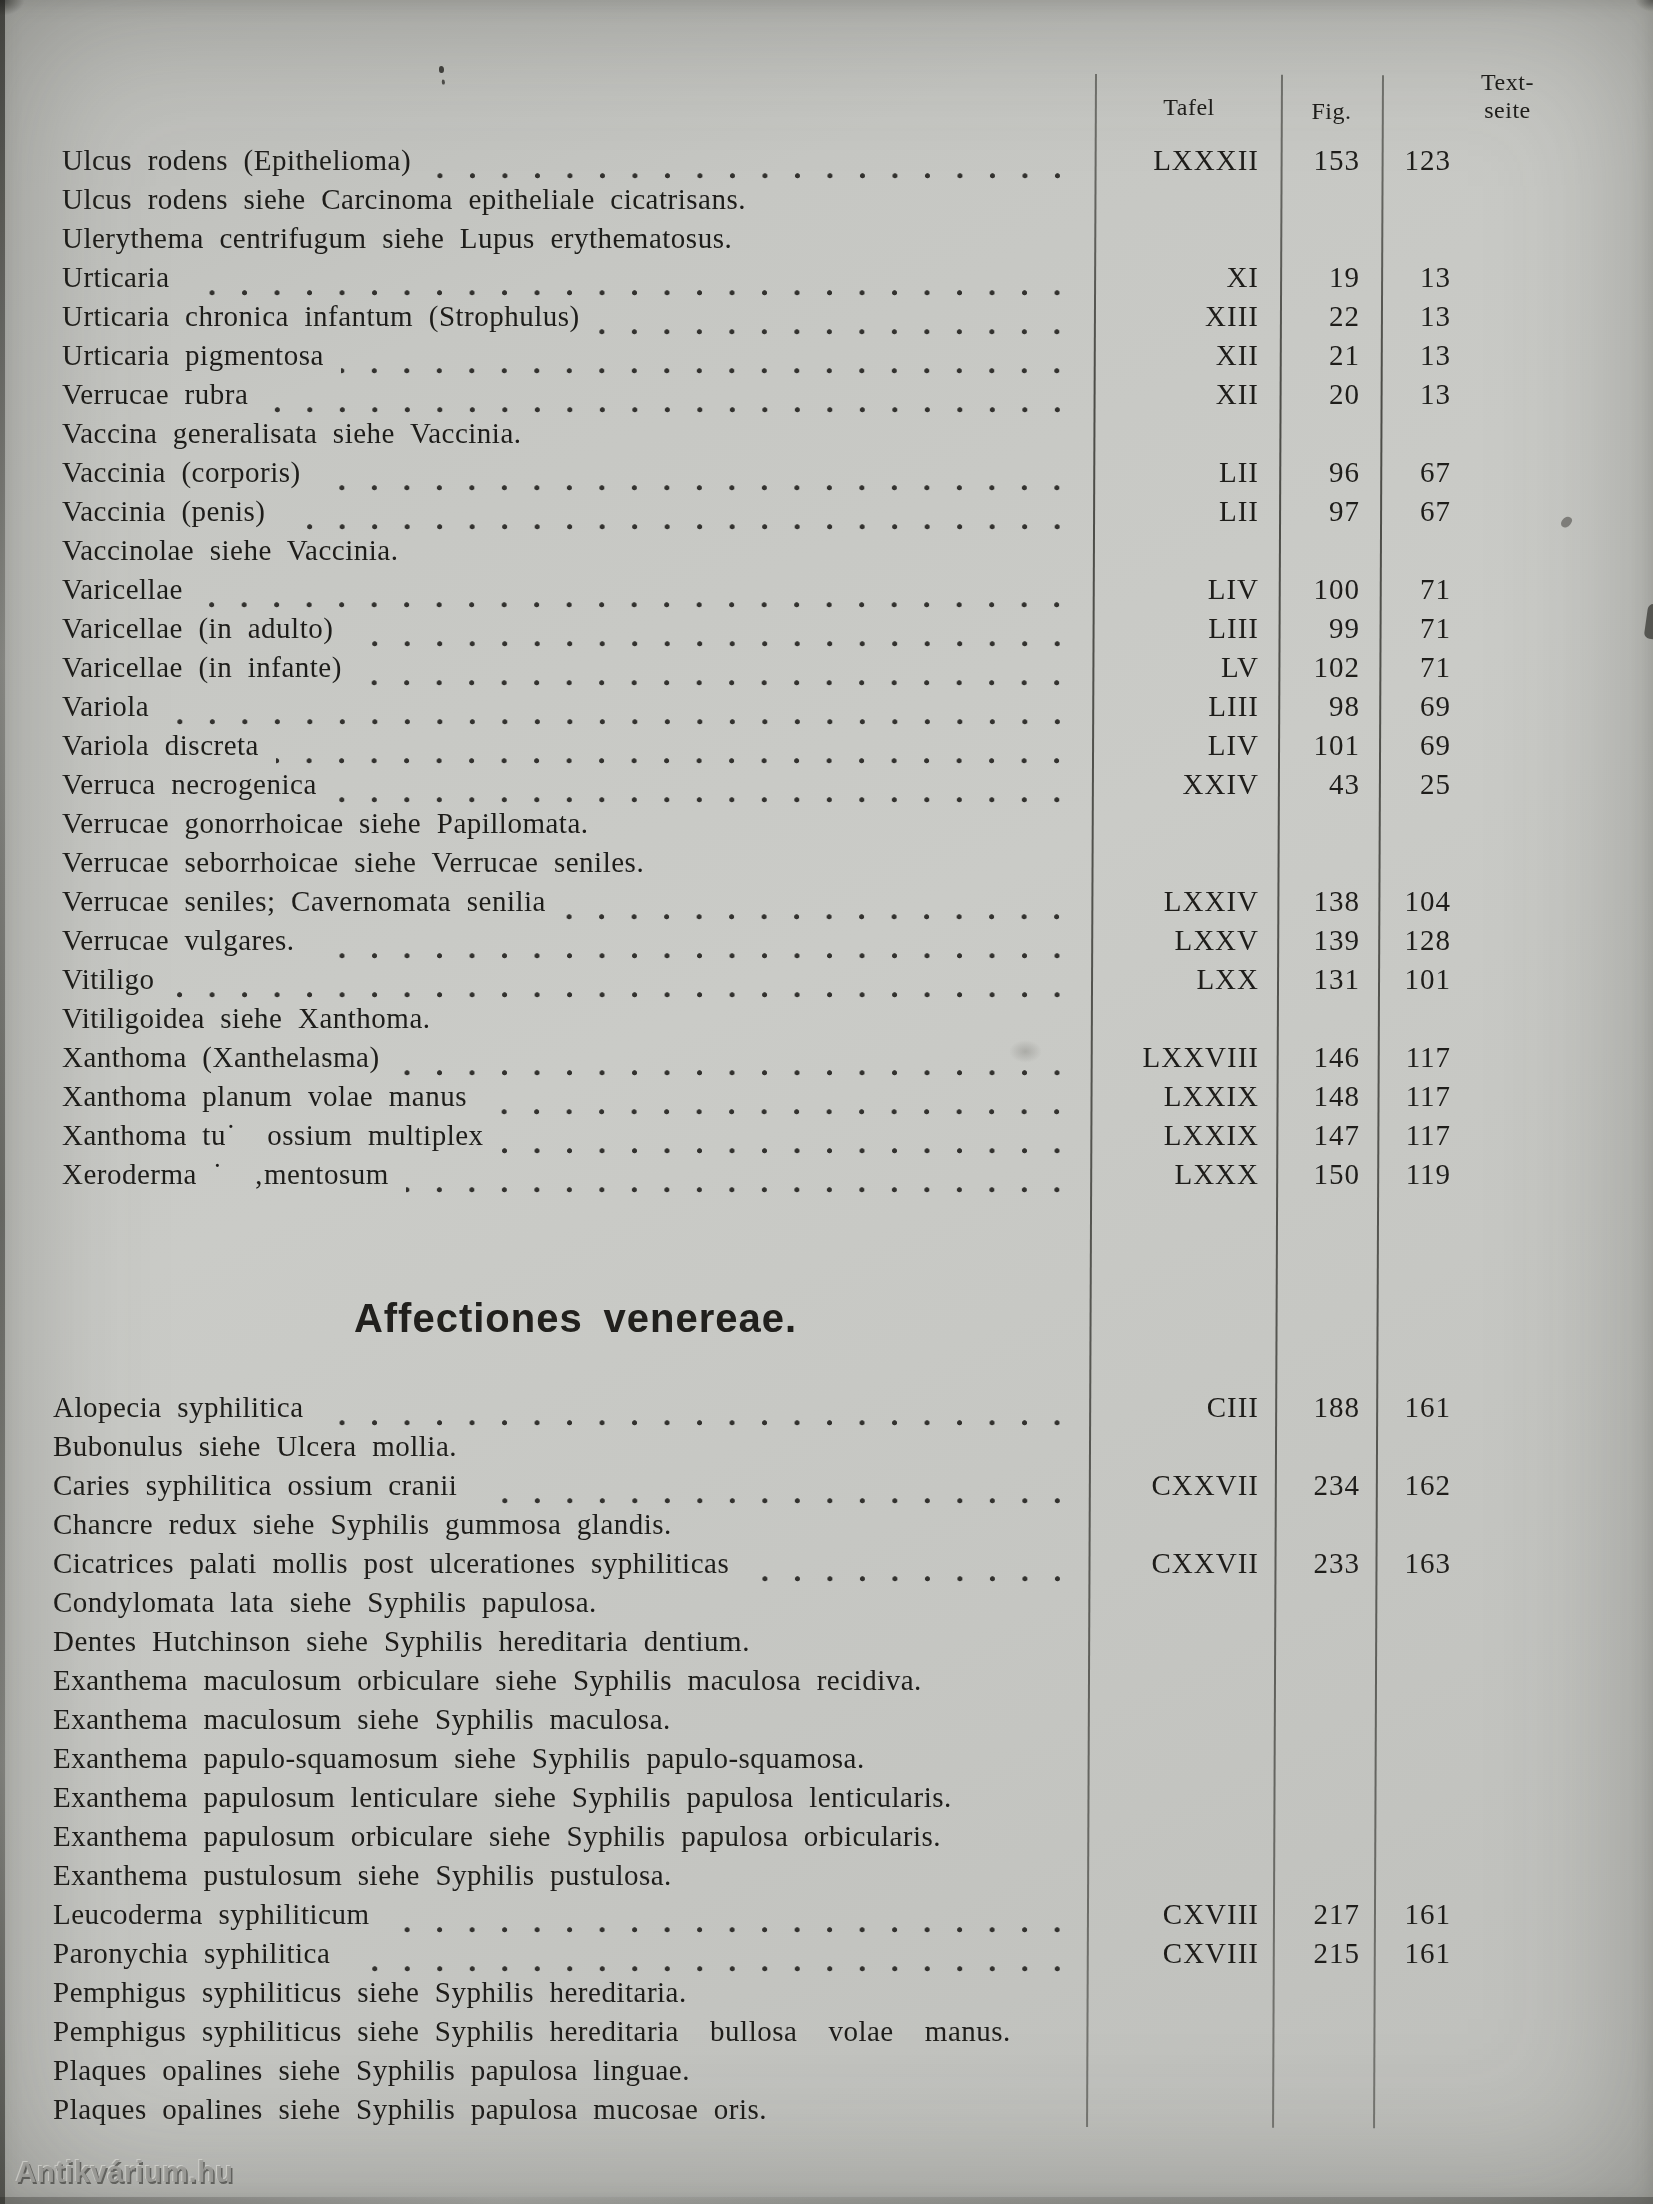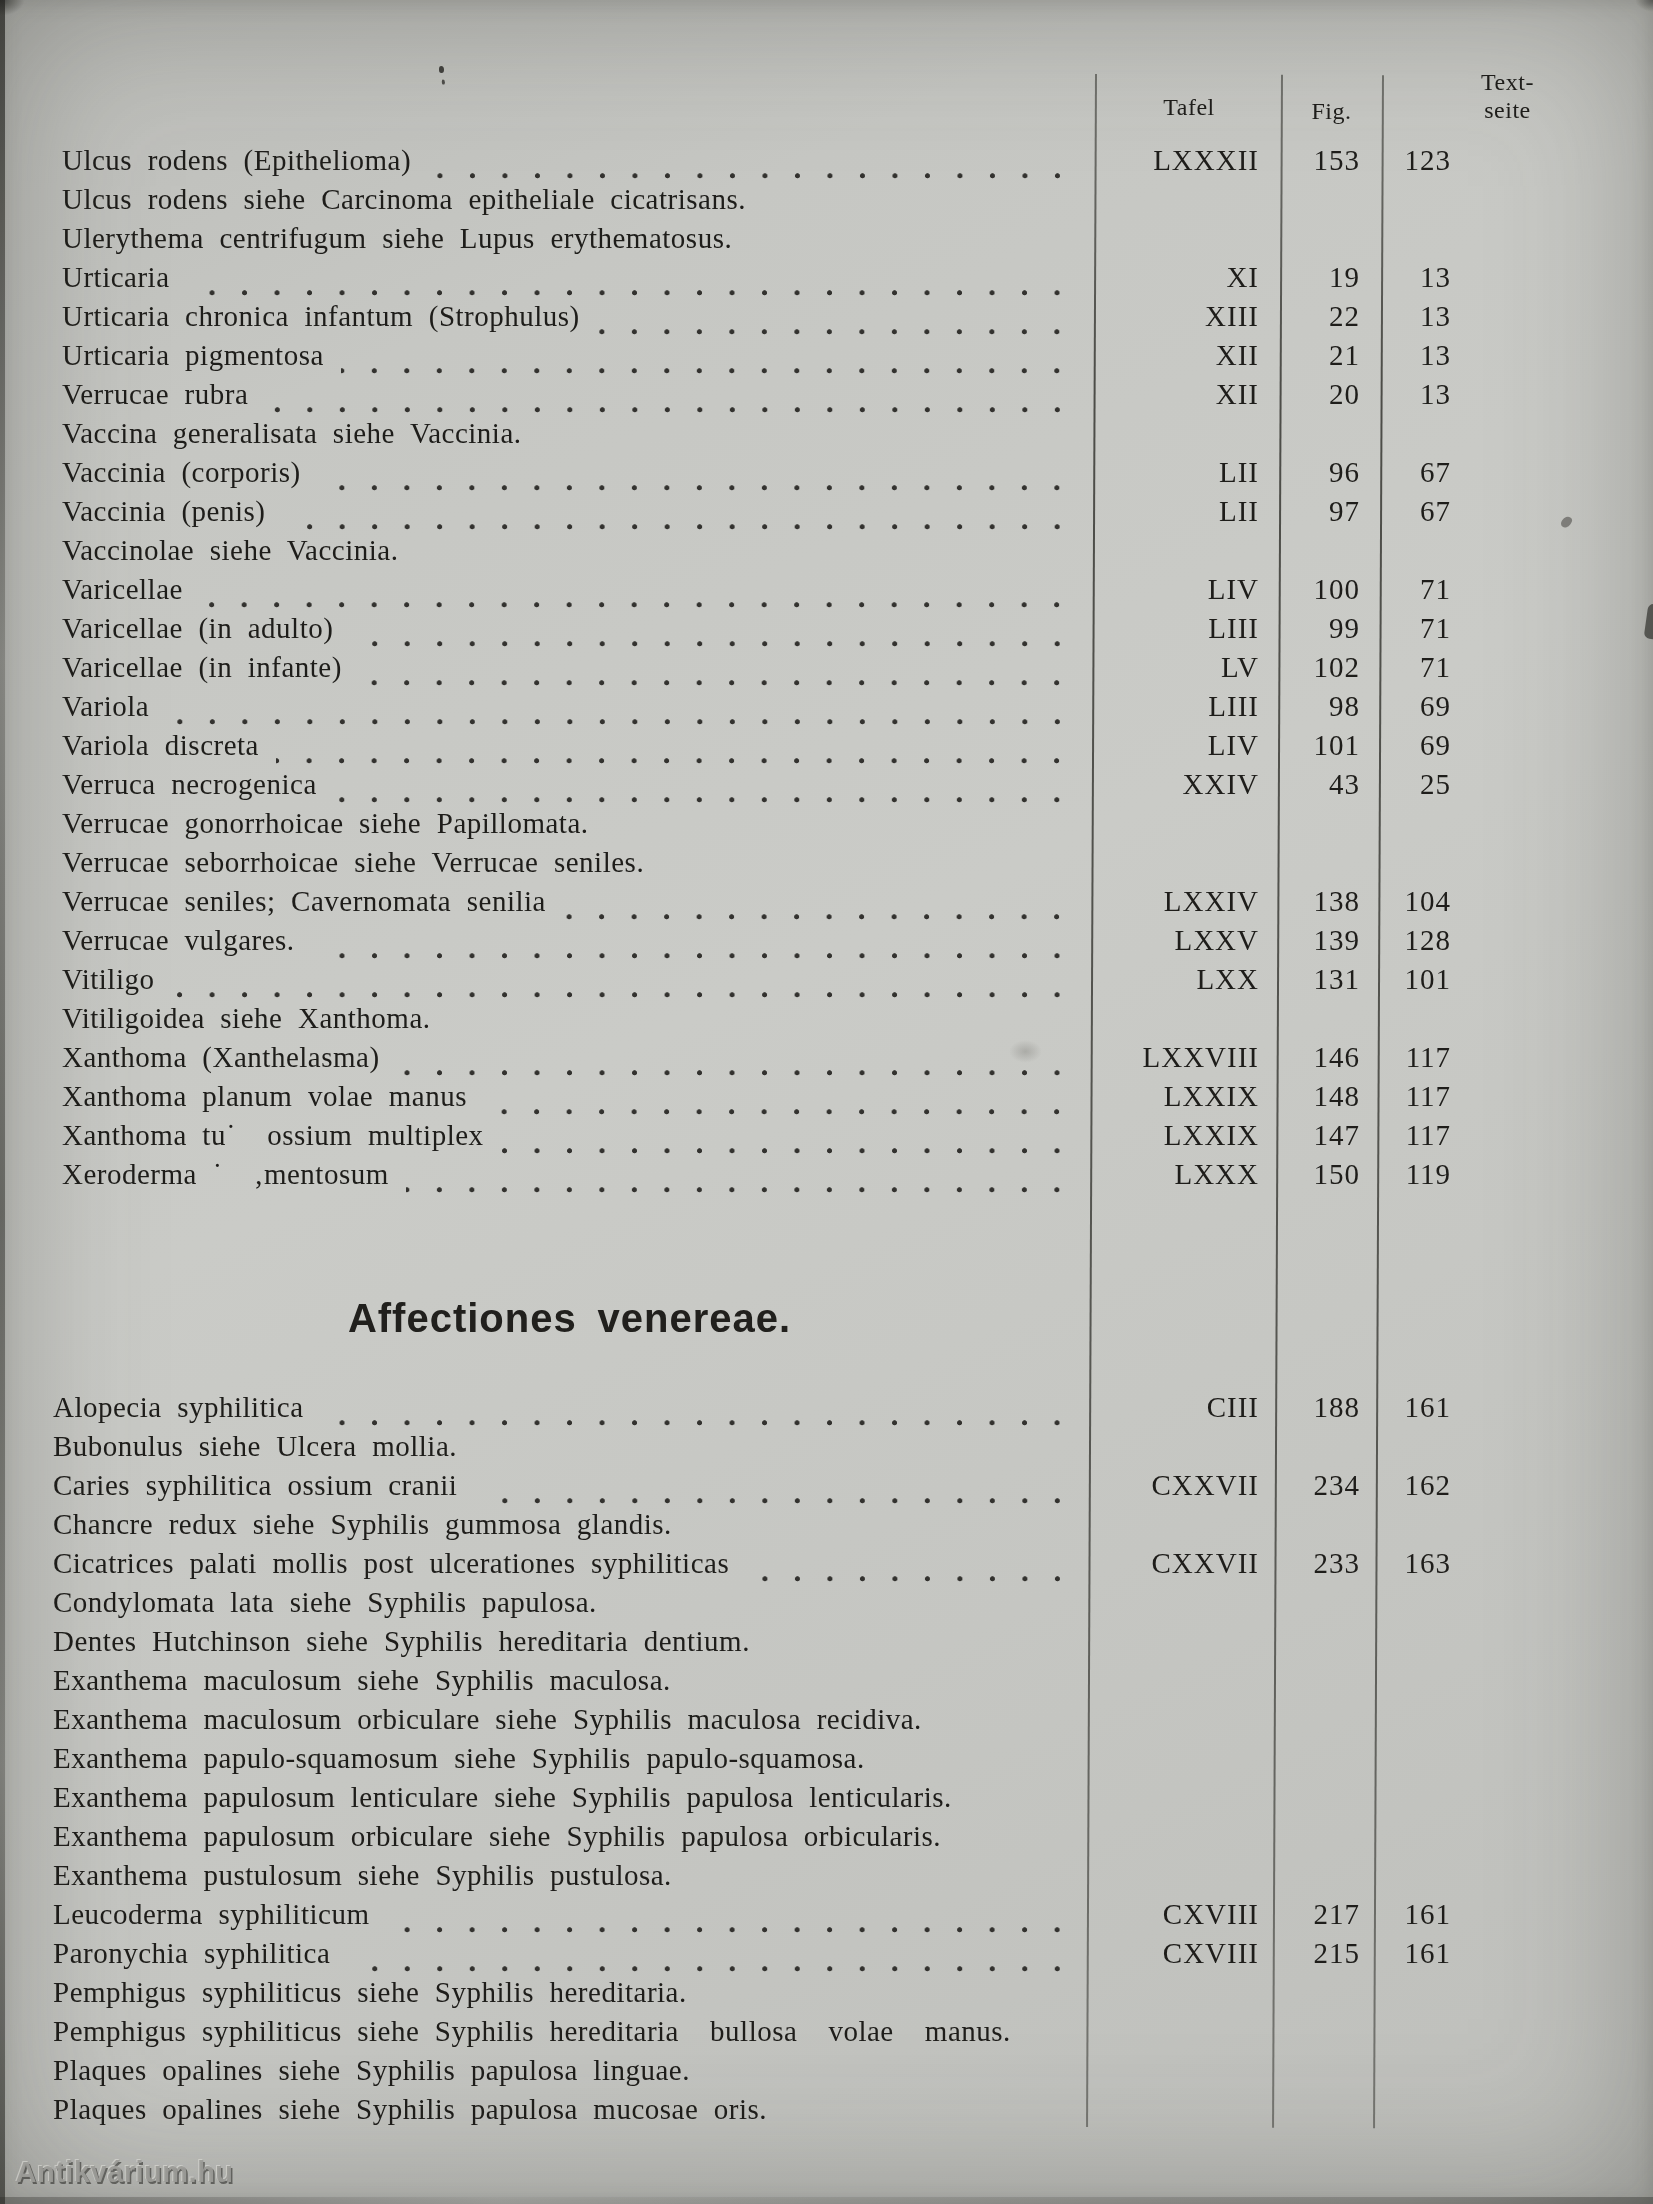--- a/index.html
+++ b/index.html
@@ -40,21 +40,21 @@
     background-repeat:repeat-x;
     background-position:right 5.8px bottom 3.9px;
     opacity:.95;
   }
   .cell{flex:0 0 auto;font-size:29px;text-align:right;letter-spacing:1px;}
   .cell.tafel{width:187px;}
   .cell.fig{width:101px;}
   .cell.seite{width:95px;padding-right:3.9px;}
   
   .heading{
-    position:absolute;left:60px;top:1296px;width:1019px;
+    position:absolute;left:66px;top:1296px;width:1019px;
     text-align:center;
     font-family:"Liberation Sans","DejaVu Sans",sans-serif;
     font-weight:bold;font-size:40px;letter-spacing:1px;word-spacing:8.7px;
     color:#21201d;
   }
   
   .watermark{
     position:absolute;left:15.5px;top:2156px;
     font-family:"Liberation Sans","DejaVu Sans",sans-serif;
     font-weight:bold;font-size:29px;letter-spacing:0.5px;
@@ -361,29 +361,29 @@
 
   <div class="row">
     <span class="label">Dentes Hutchinson siehe Syphilis hereditaria dentium.</span>
     <span class="leader"></span>
     <span class="cell tafel"></span>
     <span class="cell fig"></span>
     <span class="cell seite"></span>
   </div>
 
   <div class="row">
+    <span class="label">Exanthema maculosum orbiculare siehe Syphilis maculosa recidiva.</span>
+    <span class="leader"></span>
+    <span class="cell tafel"></span>
+    <span class="cell fig"></span>
+    <span class="cell seite"></span>
+  </div>
+
+  <div class="row">
     <span class="label">Exanthema maculosum siehe Syphilis maculosa.</span>
-    <span class="leader"></span>
-    <span class="cell tafel"></span>
-    <span class="cell fig"></span>
-    <span class="cell seite"></span>
-  </div>
-
-  <div class="row">
-    <span class="label">Exanthema maculosum orbiculare siehe Syphilis maculosa recidiva.</span>
     <span class="leader"></span>
     <span class="cell tafel"></span>
     <span class="cell fig"></span>
     <span class="cell seite"></span>
   </div>
 
   <div class="row">
     <span class="label">Exanthema papulo-squamosum siehe Syphilis papulo-squamosa.</span>
     <span class="leader"></span>
     <span class="cell tafel"></span>

